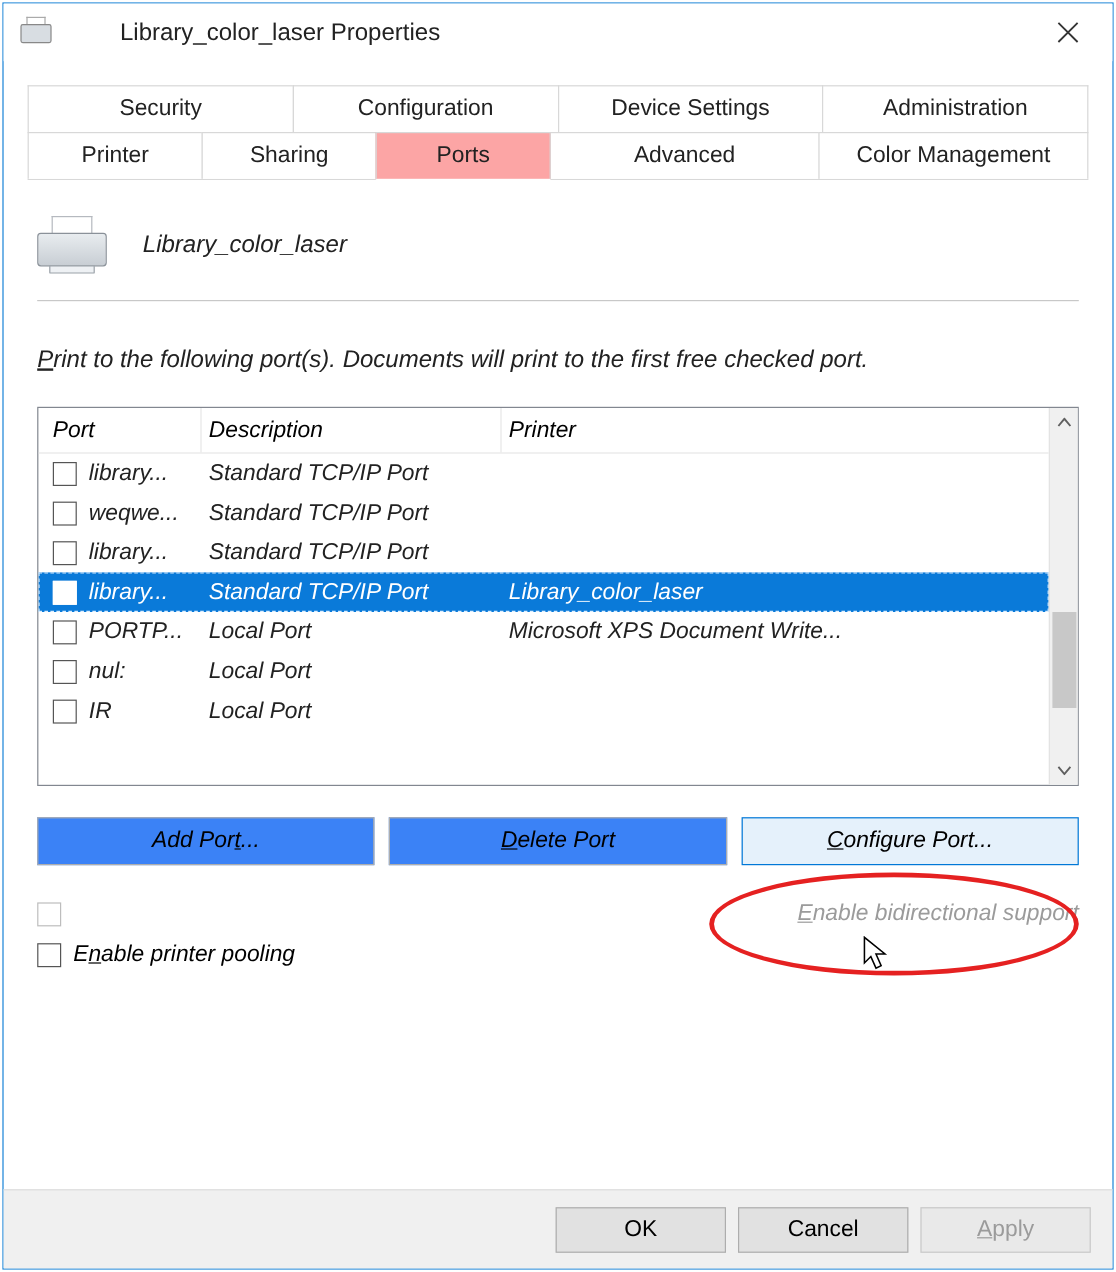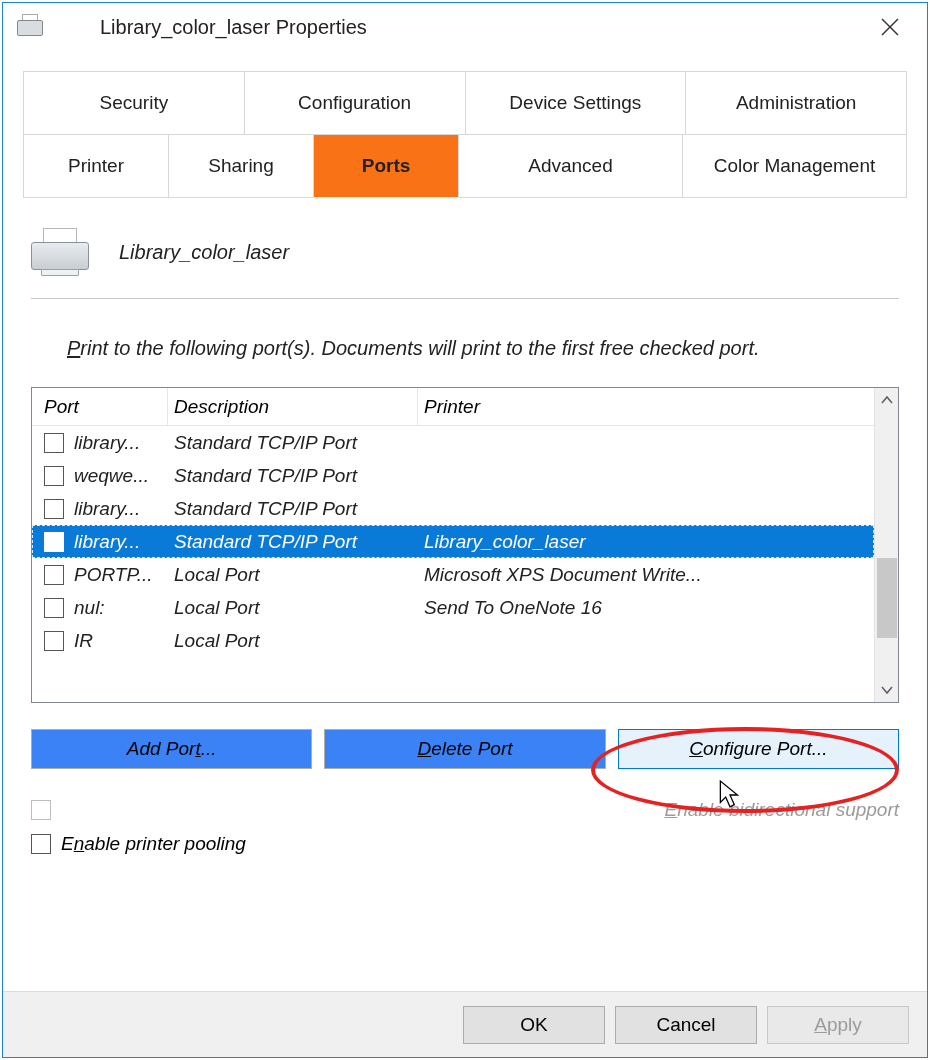--- a/index.html
+++ b/index.html
@@ -74,40 +74,39 @@
     display: flex;
     flex-wrap: wrap;
     border-bottom: 1px solid #d8d8d8;
     position: relative;
   }
   .tab-row {
     display: flex;
     width: 100%;
   }
   .tab {
-    padding: 20px 0;
+    padding: 8px 0;
     text-align: center;
     font-size: 19px;
     color: #222;
     background: #fff;
     border: 1px solid #d8d8d8;
     border-bottom: none;
     cursor: default;
     flex: 1;
     margin-left: -1px;
   }
   .tab:first-child { margin-left: 0; }
   .tab-row.top .tab { border-bottom: none; }
   .tab.active {
-    background: #f97316;
+    background: #fca5a5;
     position: relative;
     z-index: 2;
     border-bottom: 1px solid #fff;
     margin-bottom: -1px;
-    font-weight: bold;
   }
   .tab-row.top .tab { }
 
   .panel {
     border: none;
     padding: 20px 8px 0 8px;
     font-style: italic;
   }
 
   .printer-header {
@@ -150,21 +149,20 @@
     border: none;
     border-top: 1px solid #c8c8c8;
     margin: 0 0 34px 0;
   }
 
   .instruction {
     font-size: 20px;
     color: #222;
     line-height: 1.5;
     margin-bottom: 24px;
-    margin-left: 36px;
   }
   .underline-letter { text-decoration: underline; }
 
   .port-list {
     border: 1px solid #828790;
     height: 316px;
     position: relative;
     background: #fff;
     display: flex;
   }
@@ -419,21 +417,20 @@
               <div class="port-row">
                 <span class="checkbox"></span>
                 <span class="c-port">PORTP...</span>
                 <span class="c-desc">Local Port</span>
                 <span class="c-printer">Microsoft XPS Document Write...</span>
               </div>
               <div class="port-row">
                 <span class="checkbox"></span>
                 <span class="c-port">nul:</span>
                 <span class="c-desc">Local Port</span>
-                <span class="c-printer">Send To OneNote 16</span>
               </div>
               <div class="port-row">
                 <span class="checkbox"></span>
                 <span class="c-port">IR</span>
                 <span class="c-desc">Local Port</span>
                 <span class="c-printer"></span>
               </div>
             </div>
         </div>
         <div class="scrollbar">

